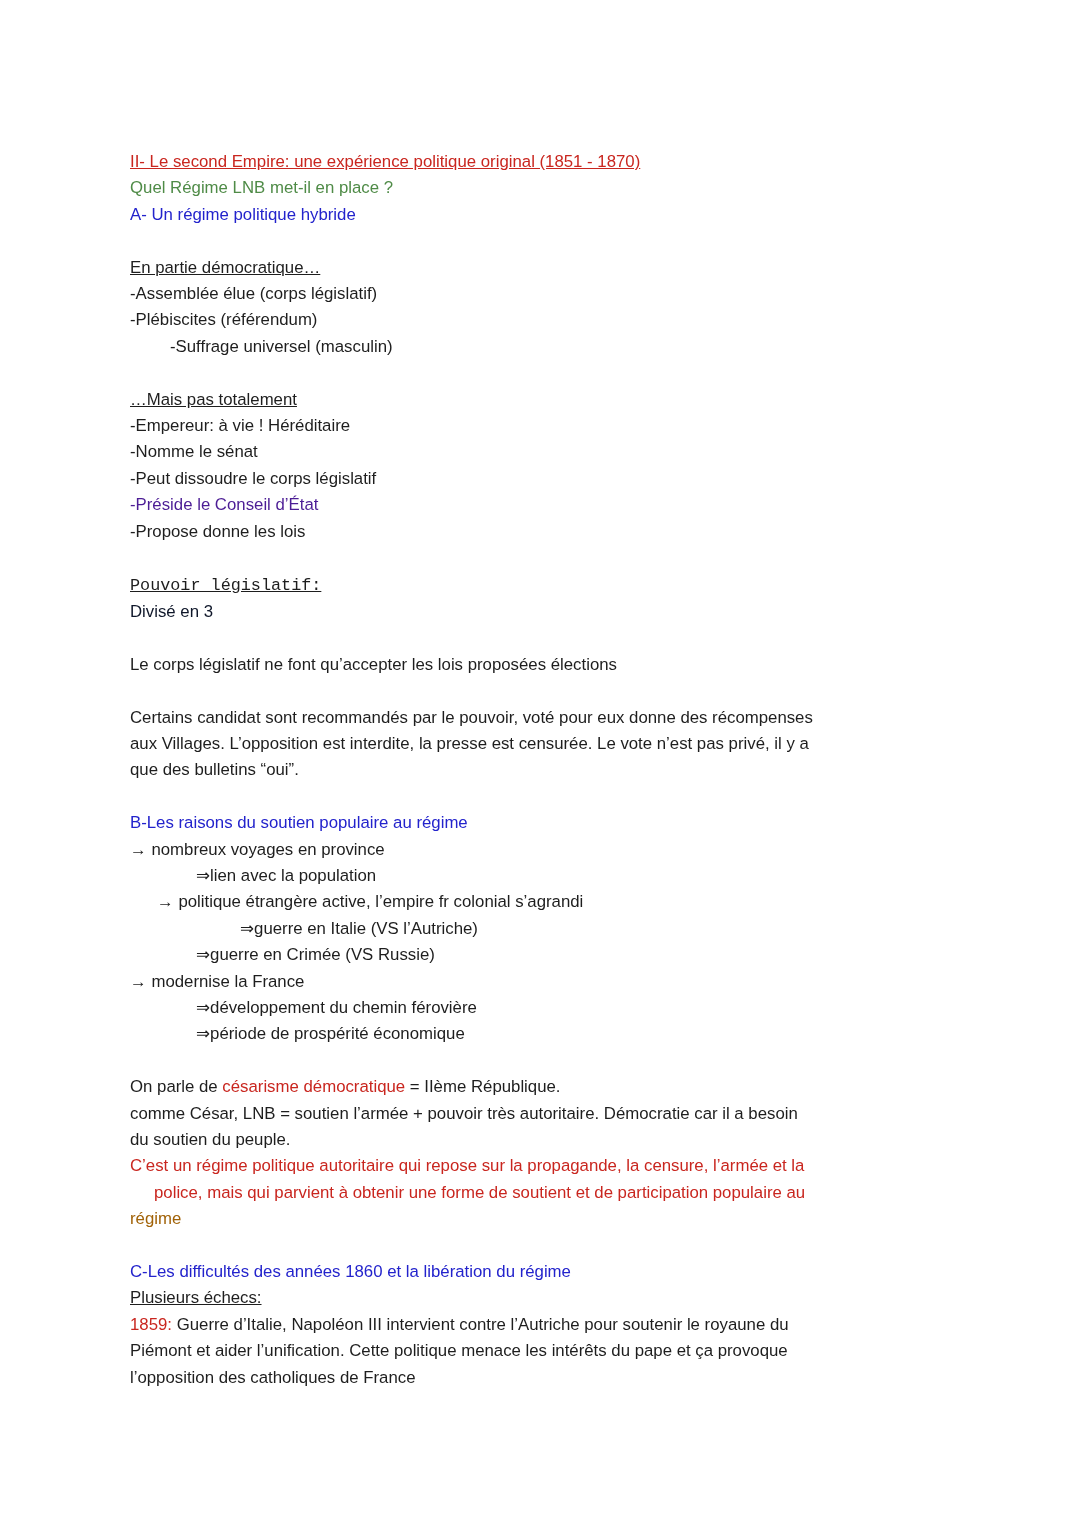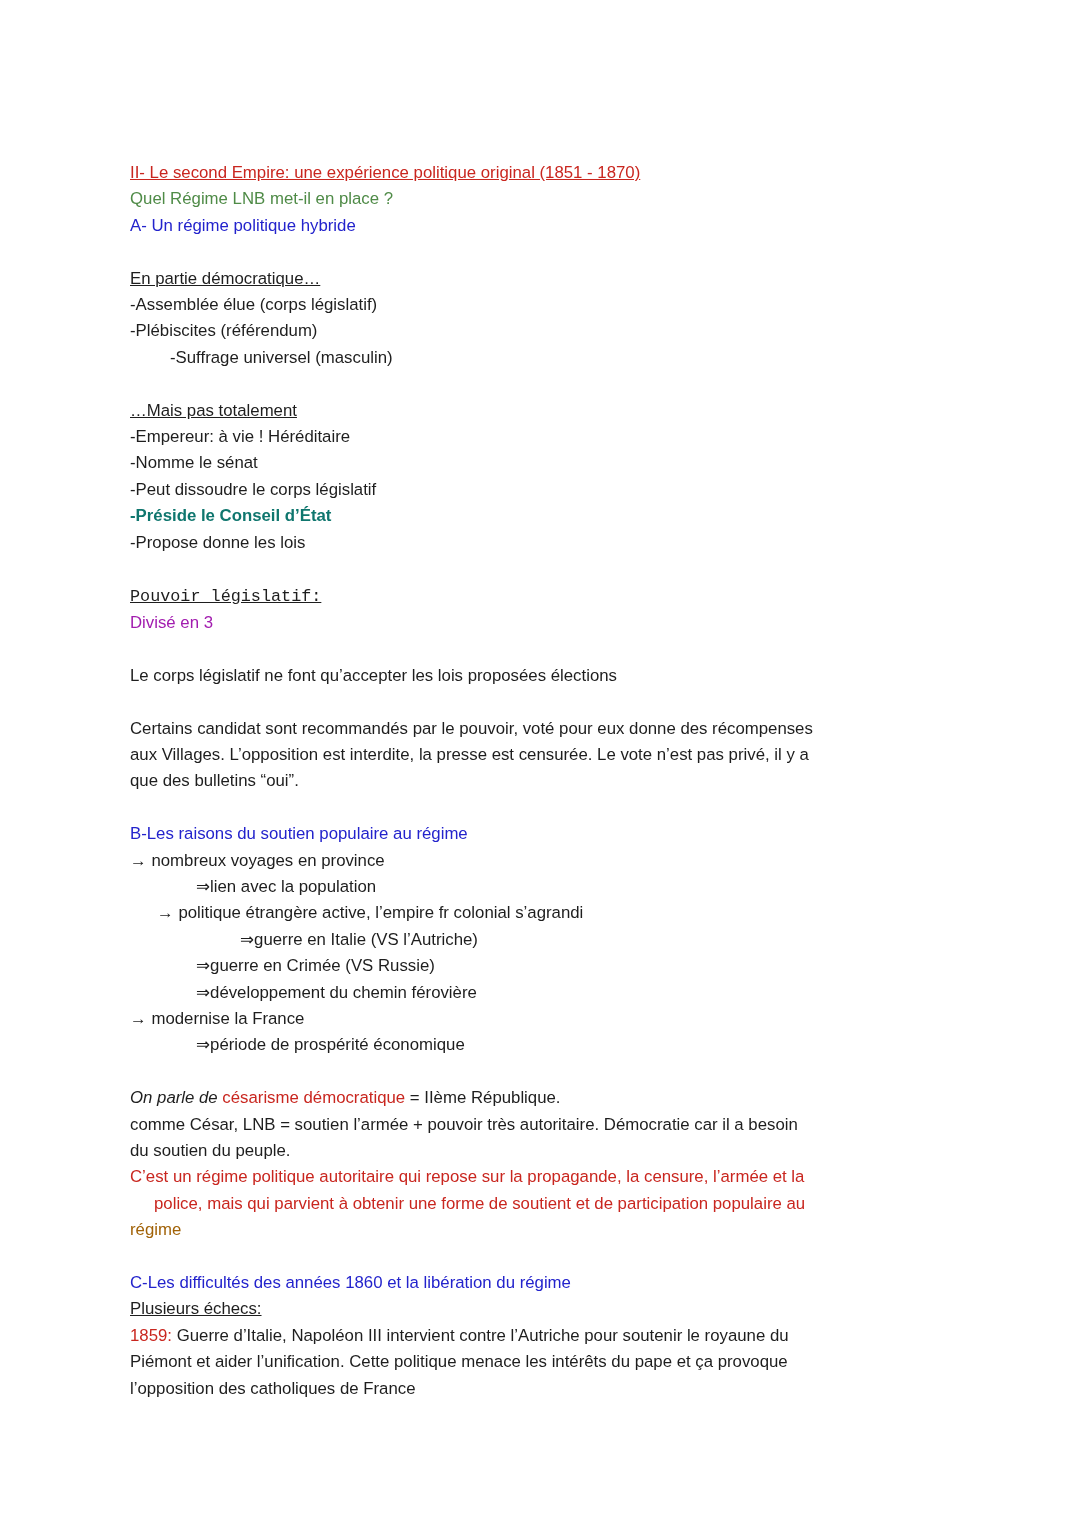--- a/index.html
+++ b/index.html
@@ -17,21 +17,21 @@
     position: absolute;
     top: 0;
     left: 0;
     width: 1080px;
     height: 1525px;
     background: #ffffff;
     overflow: hidden;
   }
   .content {
     position: absolute;
-    top: 160px;
+    top: 149px;
     left: 130px;
     width: 920px;
   }
   .line {
     font-size: 16.8px;
     line-height: 26.4px;
     white-space: pre;
     color: #1e1e1e;
     min-height: 26.4px;
   }
@@ -53,43 +53,43 @@
       <div class="line">&nbsp;</div>
       <div class="line"><span data-u="1" style="color: rgb(30, 30, 30);">En partie démocratique…</span></div>
       <div class="line"><span style="color: rgb(30, 30, 30);">-Assemblée élue (corps législatif)</span></div>
       <div class="line"><span style="color: rgb(30, 30, 30);">-Plébiscites (référendum)</span></div>
       <div class="line"><span style="color: rgb(30, 30, 30); margin-left: 40px;">-Suffrage universel (masculin)</span></div>
       <div class="line">&nbsp;</div>
       <div class="line"><span data-u="1" style="color: rgb(30, 30, 30);">…Mais pas totalement</span></div>
       <div class="line"><span style="color: rgb(30, 30, 30);">-Empereur: à vie ! Héréditaire</span></div>
       <div class="line"><span style="color: rgb(30, 30, 30);">-Nomme le sénat</span></div>
       <div class="line"><span style="color: rgb(30, 30, 30);">-Peut dissoudre le corps législatif</span></div>
-      <div class="line"><span style="color: #0f766e; font-weight: bold;">-Préside le Conseil d’État</span></div>
+      <div class="line"><span style="color: #4c1d95;">-Préside le Conseil d’État</span></div>
       <div class="line"><span style="color: rgb(30, 30, 30);">-Propose donne les lois</span></div>
       <div class="line">&nbsp;</div>
       <div class="line"><span data-u="1" style="color: rgb(30, 30, 30); font-family: Liberation Mono, monospace;">Pouvoir législatif:</span></div>
-      <div class="line"><span style="color: #a21caf; text-align: center;">Divisé en 3</span></div>
+      <div class="line"><span style="color: #0f172a; text-align: center;">Divisé en 3</span></div>
       <div class="line">&nbsp;</div>
       <div class="line"><span style="color: rgb(30, 30, 30);">Le corps législatif ne font qu’accepter les lois proposées élections</span></div>
       <div class="line">&nbsp;</div>
       <div class="line"><span style="color: rgb(30, 30, 30);">Certains candidat sont recommandés par le pouvoir, voté pour eux donne des récompenses</span></div>
       <div class="line"><span style="color: rgb(30, 30, 30);">aux Villages. L’opposition est interdite, la presse est censurée. Le vote n’est pas privé, il y a</span></div>
       <div class="line"><span style="color: rgb(30, 30, 30);">que des bulletins “oui”.</span></div>
       <div class="line">&nbsp;</div>
       <div class="line"><span style="color: rgb(35, 35, 204);">B-Les raisons du soutien populaire au régime</span></div>
       <div class="line"><span style="color: rgb(30, 30, 30);">→ nombreux voyages en province</span></div>
       <div class="line indent1"><span style="color: rgb(30, 30, 30);">⇒lien avec la population</span></div>
       <div class="line"><span style="color: rgb(30, 30, 30); margin-left: 27px;">→ politique étrangère active, l’empire fr colonial s’agrandi</span></div>
       <div class="line indent1"><span style="color: rgb(30, 30, 30); margin-left: 44px;">⇒guerre en Italie (VS l’Autriche)</span></div>
       <div class="line indent1"><span style="color: rgb(30, 30, 30);">⇒guerre en Crimée (VS Russie)</span></div>
+      <div class="line"><span style="color: rgb(30, 30, 30);">→ modernise la France</span></div>
       <div class="line indent1"><span style="color: rgb(30, 30, 30);">⇒développement du chemin férovière</span></div>
-      <div class="line"><span style="color: rgb(30, 30, 30);">→ modernise la France</span></div>
       <div class="line indent1"><span style="color: rgb(30, 30, 30);">⇒période de prospérité économique</span></div>
       <div class="line">&nbsp;</div>
-      <div class="line"><span style="color: rgb(30, 30, 30); font-style: italic;">On parle de </span><span style="color: rgb(201, 38, 31);">césarisme démocratique</span><span style="color: rgb(30, 30, 30);"> = IIème République.</span></div>
+      <div class="line"><span style="color: rgb(30, 30, 30);">On parle de </span><span style="color: rgb(201, 38, 31);">césarisme démocratique</span><span style="color: rgb(30, 30, 30);"> = IIème République.</span></div>
       <div class="line"><span style="color: rgb(30, 30, 30);">comme César, LNB = soutien l’armée + pouvoir très autoritaire. Démocratie car il a besoin</span></div>
       <div class="line"><span style="color: rgb(30, 30, 30);">du soutien du peuple.</span></div>
       <div class="line"><span style="color: rgb(201, 38, 31);">C’est un régime politique autoritaire qui repose sur la propagande, la censure, l’armée et la</span></div>
       <div class="line"><span style="color: rgb(201, 38, 31); margin-left: 24px;">police, mais qui parvient à obtenir une forme de soutient et de participation populaire au</span></div>
       <div class="line"><span style="color: #a16207;">régime</span></div>
       <div class="line">&nbsp;</div>
       <div class="line"><span style="color: rgb(35, 35, 204);">C-Les difficultés des années 1860 et la libération du régime</span></div>
       <div class="line"><span data-u="1" style="color: rgb(30, 30, 30);">Plusieurs échecs:</span></div>
       <div class="line"><span style="color: rgb(201, 38, 31);">1859:</span><span style="color: rgb(30, 30, 30);"> Guerre d’Italie, Napoléon III intervient contre l’Autriche pour soutenir le royaune du</span></div>
       <div class="line"><span style="color: rgb(30, 30, 30);">Piémont et aider l’unification. Cette politique menace les intérêts du pape et ça provoque</span></div>

